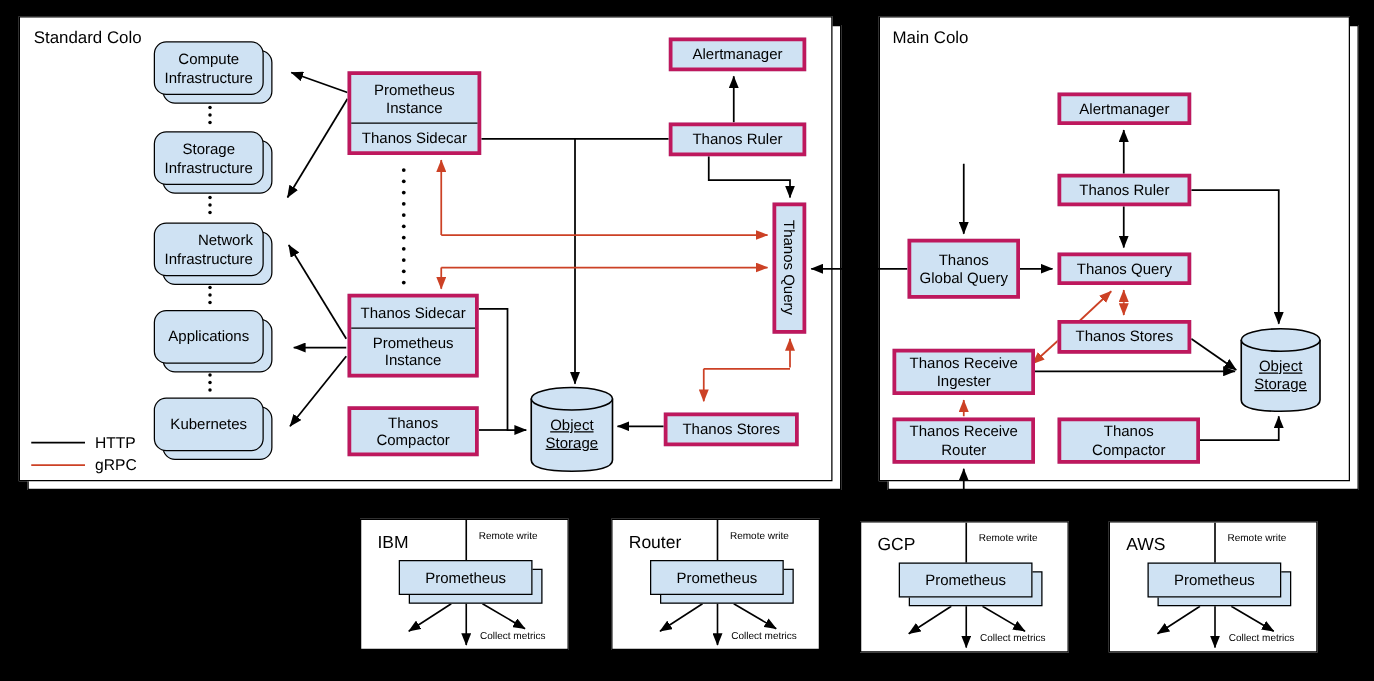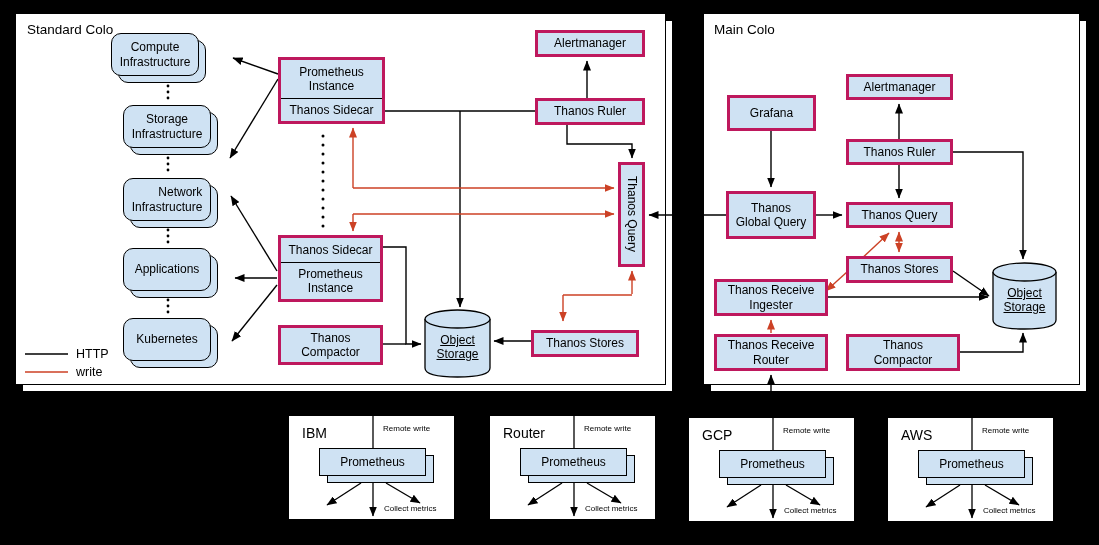--- a/index.html
+++ b/index.html
@@ -125,23 +125,23 @@
     </g>
     <g>
       <path d="M425,319 L425,368 Q425,377 457.5,377 Q490,377 490,368 L490,319" fill="#cfe2f3" stroke="#000" stroke-width="1.3"></path>
       <ellipse cx="457.5" cy="319" rx="32.5" ry="9" fill="#cfe2f3" stroke="#000" stroke-width="1.3"></ellipse>
       <path d="M993,272 L993,320 Q993,329 1024.5,329 Q1056,329 1056,320 L1056,272" fill="#cfe2f3" stroke="#000" stroke-width="1.3"></path>
       <ellipse cx="1024.5" cy="272" rx="31.5" ry="9" fill="#cfe2f3" stroke="#000" stroke-width="1.3"></ellipse>
     </g>
   </svg>
 
   <div class="legend-label" style="left:76px;top:347px;">HTTP</div>
-  <div class="legend-label" style="left:76px;top:365px;">write</div>
-
-  <div class="rstack" style="left:111px;top:33px;width:96px;height:51px;">
+  <div class="legend-label" style="left:76px;top:365px;">gRPC</div>
+
+  <div class="rstack" style="left:123px;top:33px;width:96px;height:51px;">
     <div class="rs" style="left:7px;top:7px;width:88px;height:43px;"></div>
     <div class="rs" style="left:0;top:0;width:88px;height:43px;">Compute
 Infrastructure</div>
   </div>
   <div class="rstack" style="left:123px;top:105px;width:96px;height:51px;">
     <div class="rs" style="left:7px;top:7px;width:88px;height:43px;"></div>
     <div class="rs" style="left:0;top:0;width:88px;height:43px;">Storage
 Infrastructure</div>
   </div>
   <div class="rstack" style="left:123px;top:178px;width:96px;height:51px;">
@@ -171,21 +171,20 @@
 
   <div class="box" style="left:278px;top:325px;width:105px;height:40px;">Thanos
 Compactor</div>
   <div class="box" style="left:535px;top:30px;width:110px;height:27px;">Alertmanager</div>
   <div class="box" style="left:535px;top:98px;width:110px;height:27px;">Thanos Ruler</div>
   <div class="box vtext" style="left:618px;top:162px;width:27px;height:105px;">Thanos Query</div>
   <div class="box" style="left:531px;top:330px;width:108px;height:27px;">Thanos Stores</div>
   <div class="cyl-label" style="left:425px;top:328px;width:65px;height:38px;">Object
 Storage</div>
 
-  <div class="box" style="left:727px;top:95px;width:89px;height:36px;">Grafana</div>
   <div class="box" style="left:846px;top:74px;width:107px;height:26px;">Alertmanager</div>
   <div class="box" style="left:846px;top:139px;width:107px;height:26px;">Thanos Ruler</div>
   <div class="box" style="left:726px;top:191px;width:90px;height:48px;">Thanos
 Global Query</div>
   <div class="box" style="left:846px;top:202px;width:107px;height:26px;">Thanos Query</div>
   <div class="box" style="left:846px;top:256px;width:107px;height:27px;">Thanos Stores</div>
   <div class="box" style="left:714px;top:279px;width:114px;height:37px;">Thanos Receive
 Ingester</div>
   <div class="box" style="left:714px;top:334px;width:114px;height:37px;">Thanos Receive
 Router</div>

